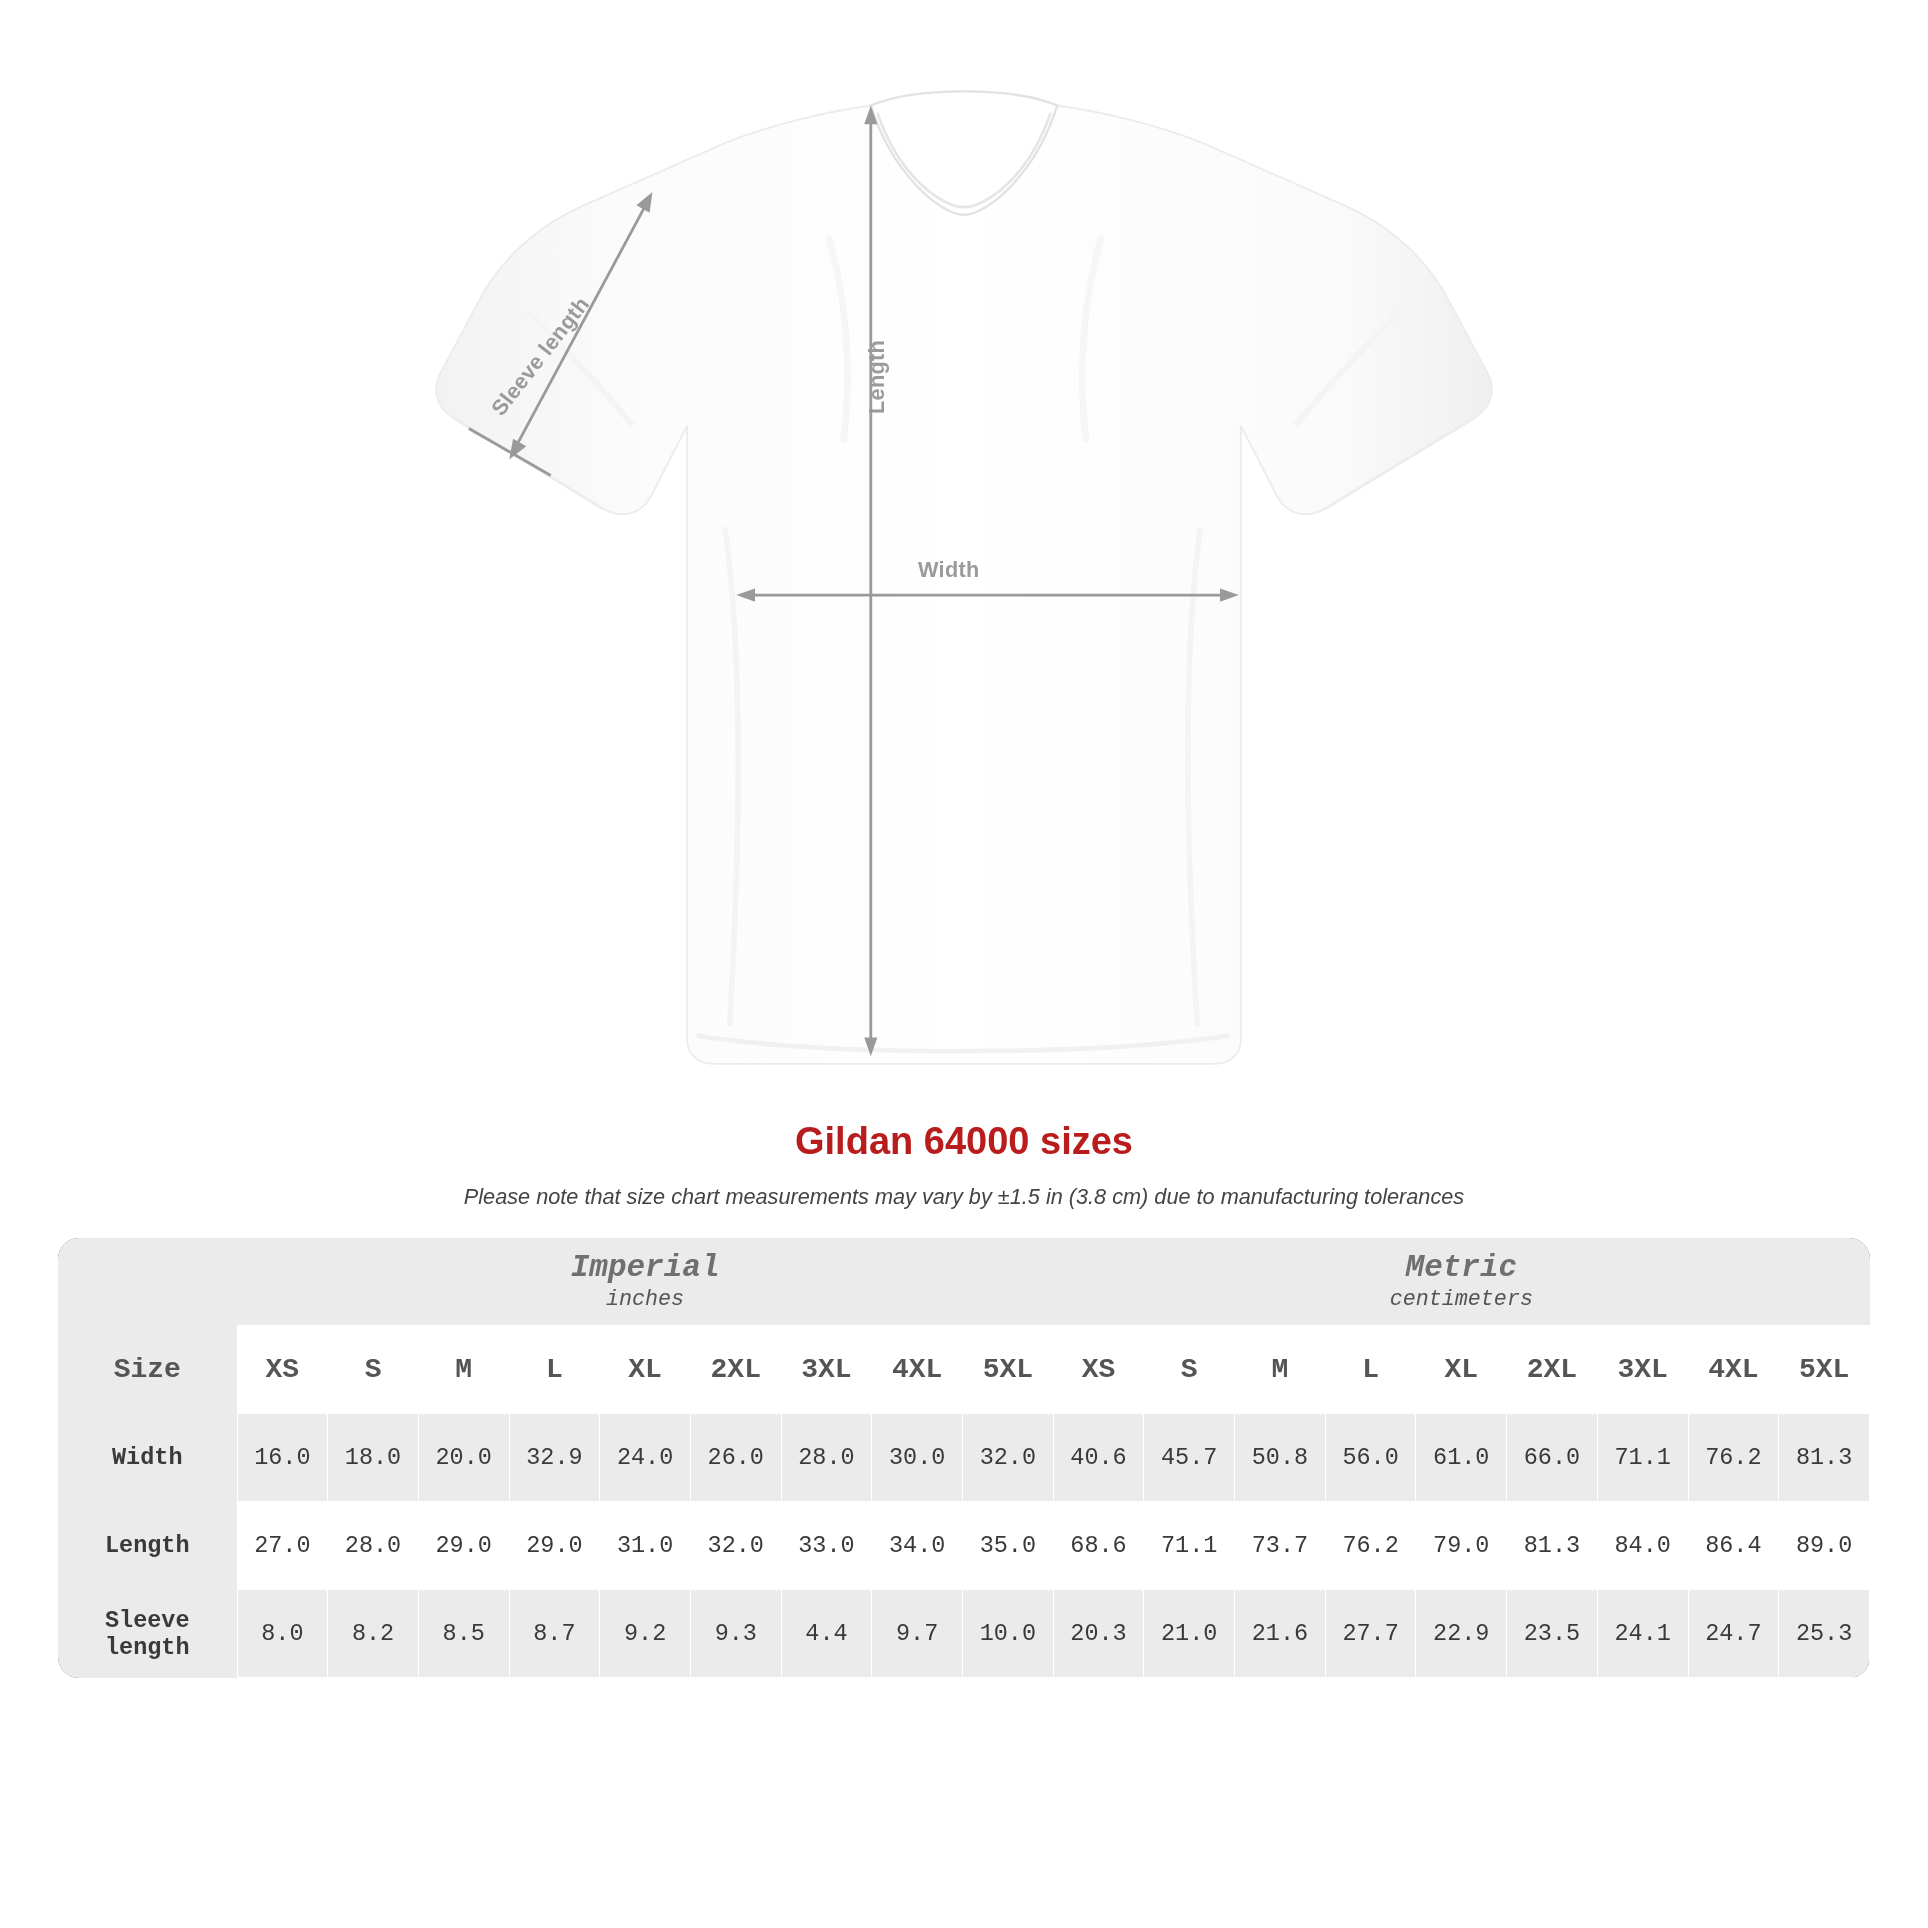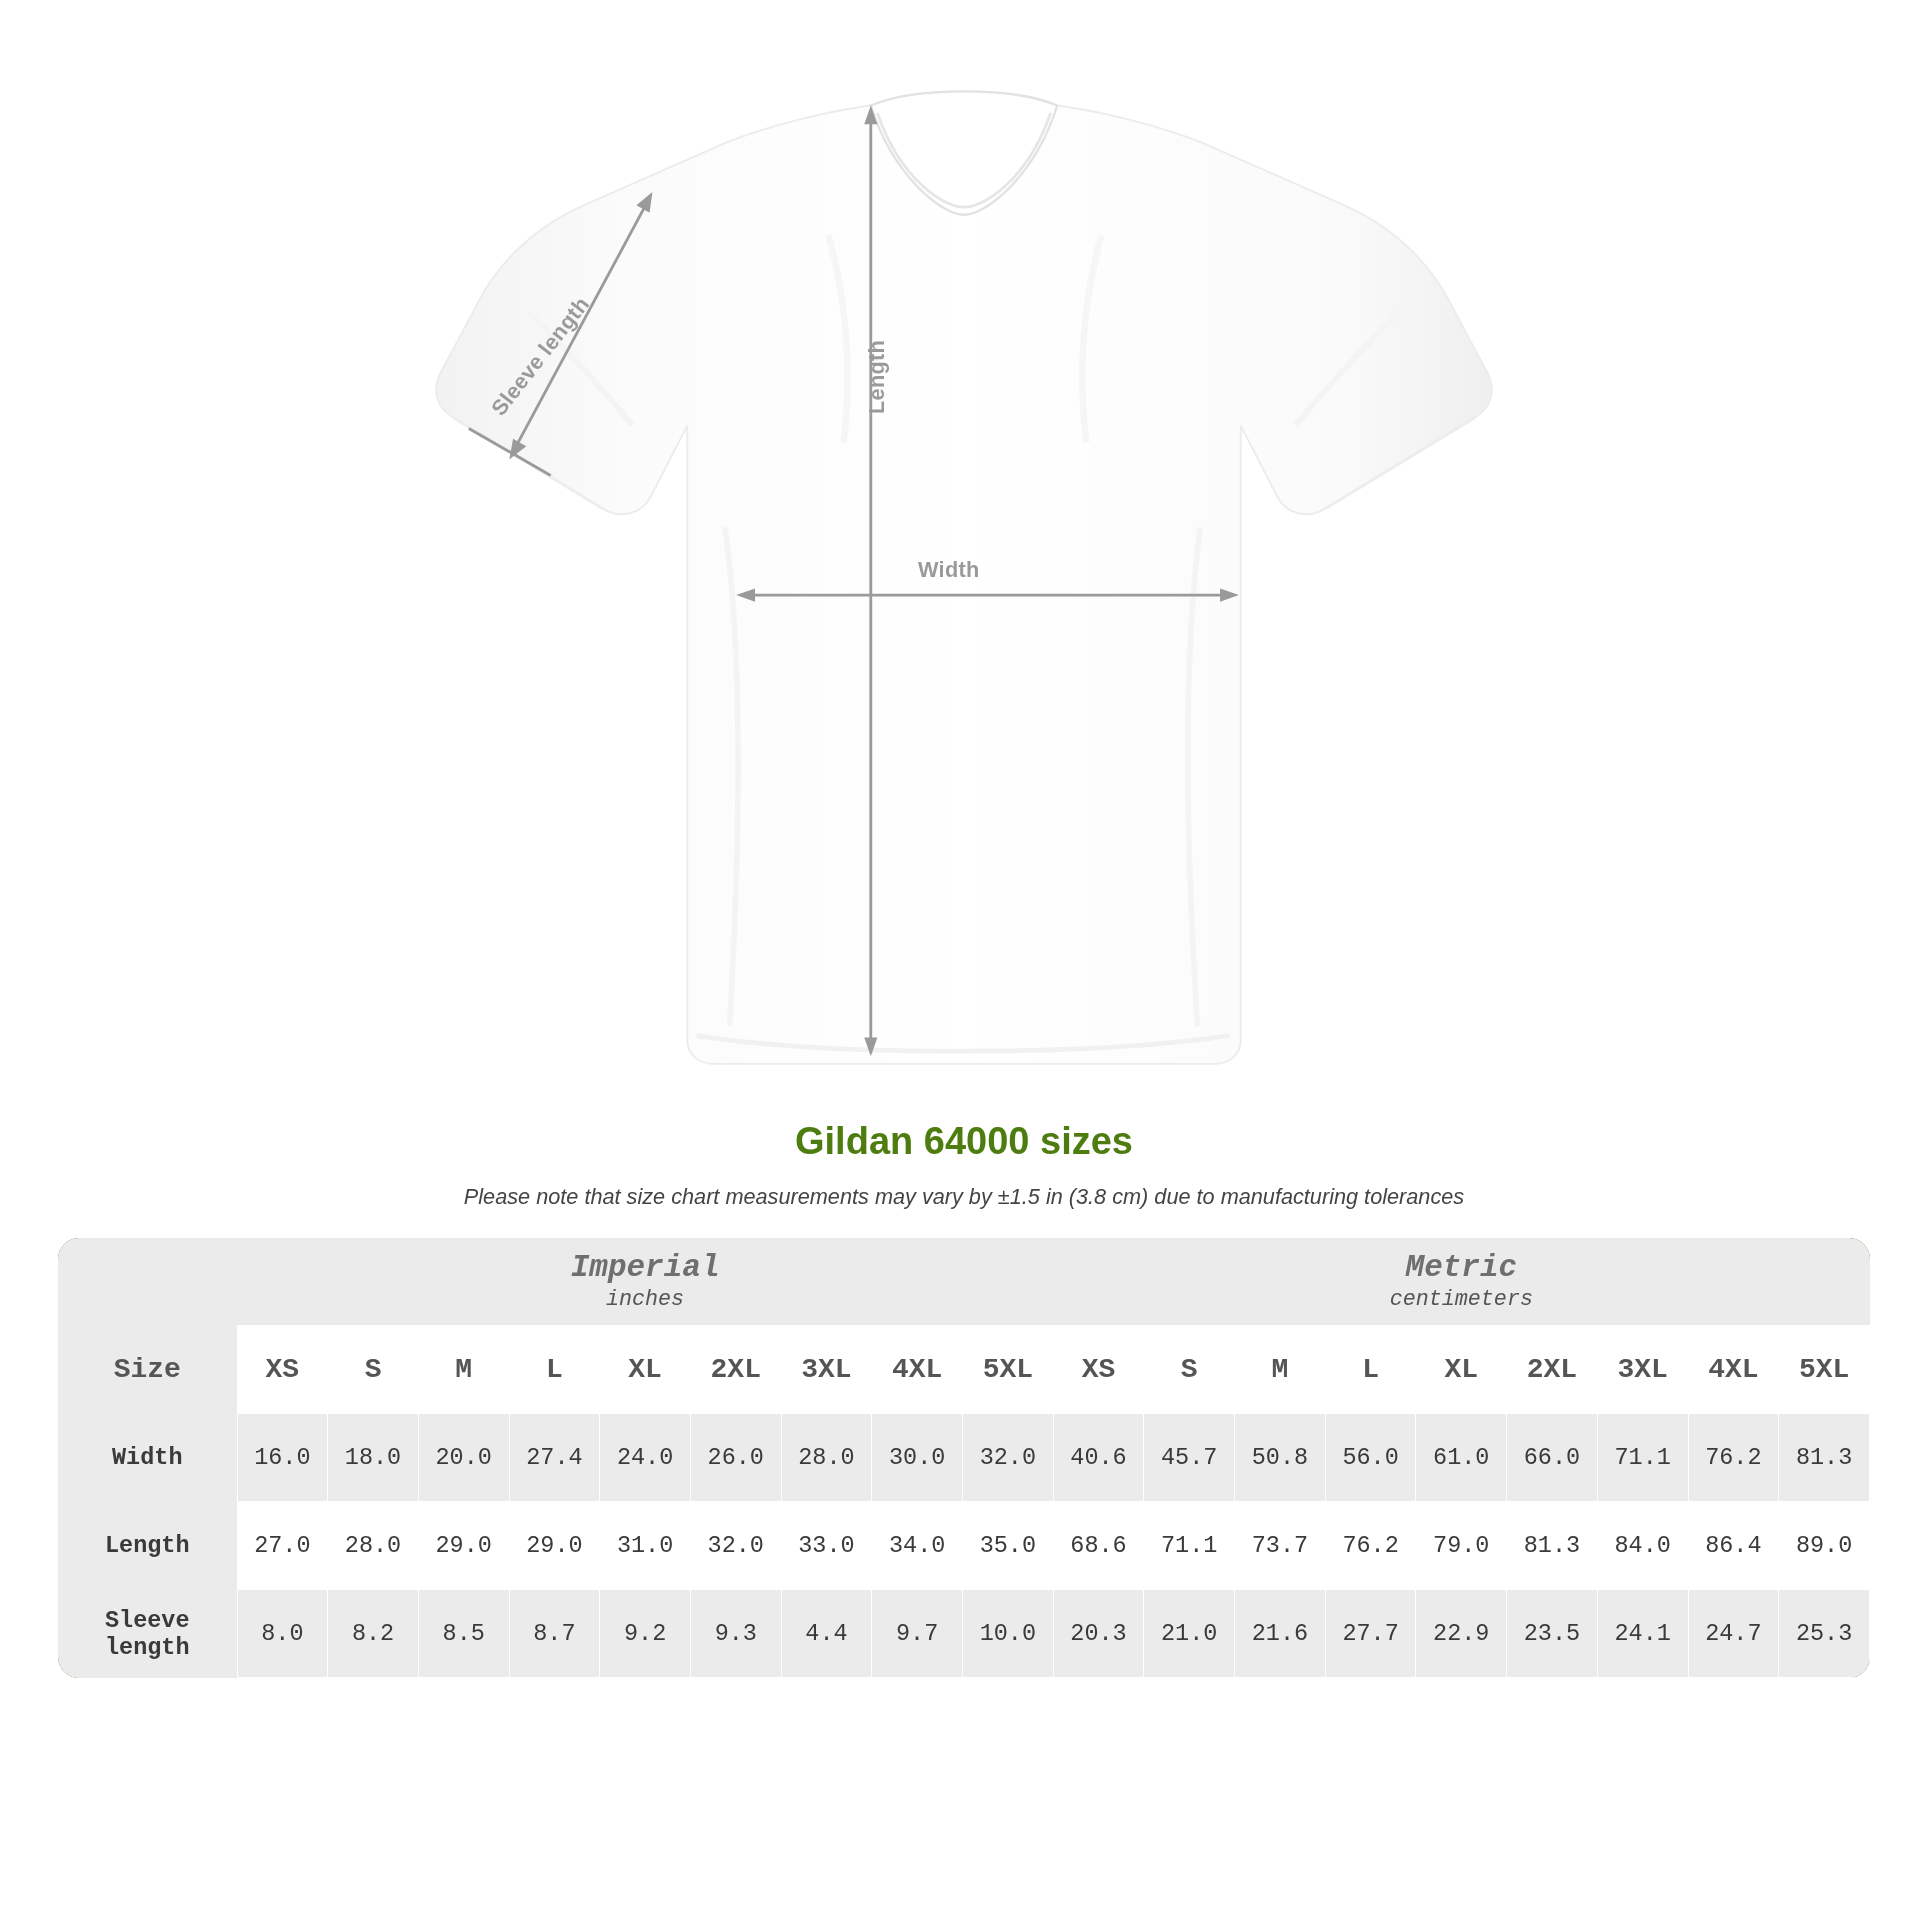--- a/index.html
+++ b/index.html
@@ -57,21 +57,21 @@
   }
 
   
   .title-block {
     text-align: center;
     margin-top: 9.4px;
   }
   .chart-title {
     font-size: 38px;
     font-weight: bold;
-    color: #4d7c0f;
+    color: #b91c1c;
     margin: 0 0 21px 0;
   }
   .chart-note {
     font-size: 21.7px;
     font-style: italic;
     color: #444;
     margin: 0;
     text-align: center;
   }
 
@@ -263,21 +263,21 @@
           <td>3XL</td>
           <td>4XL</td>
           <td>5XL</td>
         </tr>
 
         <tr class="band-a">
           <td class="rowlabel">Width</td>
           <td>16.0</td>
           <td>18.0</td>
           <td>20.0</td>
-          <td>27.4</td>
+          <td>32.9</td>
           <td>24.0</td>
           <td>26.0</td>
           <td>28.0</td>
           <td>30.0</td>
           <td>32.0</td>
           <td>40.6</td>
           <td>45.7</td>
           <td>50.8</td>
           <td>56.0</td>
           <td>61.0</td>

